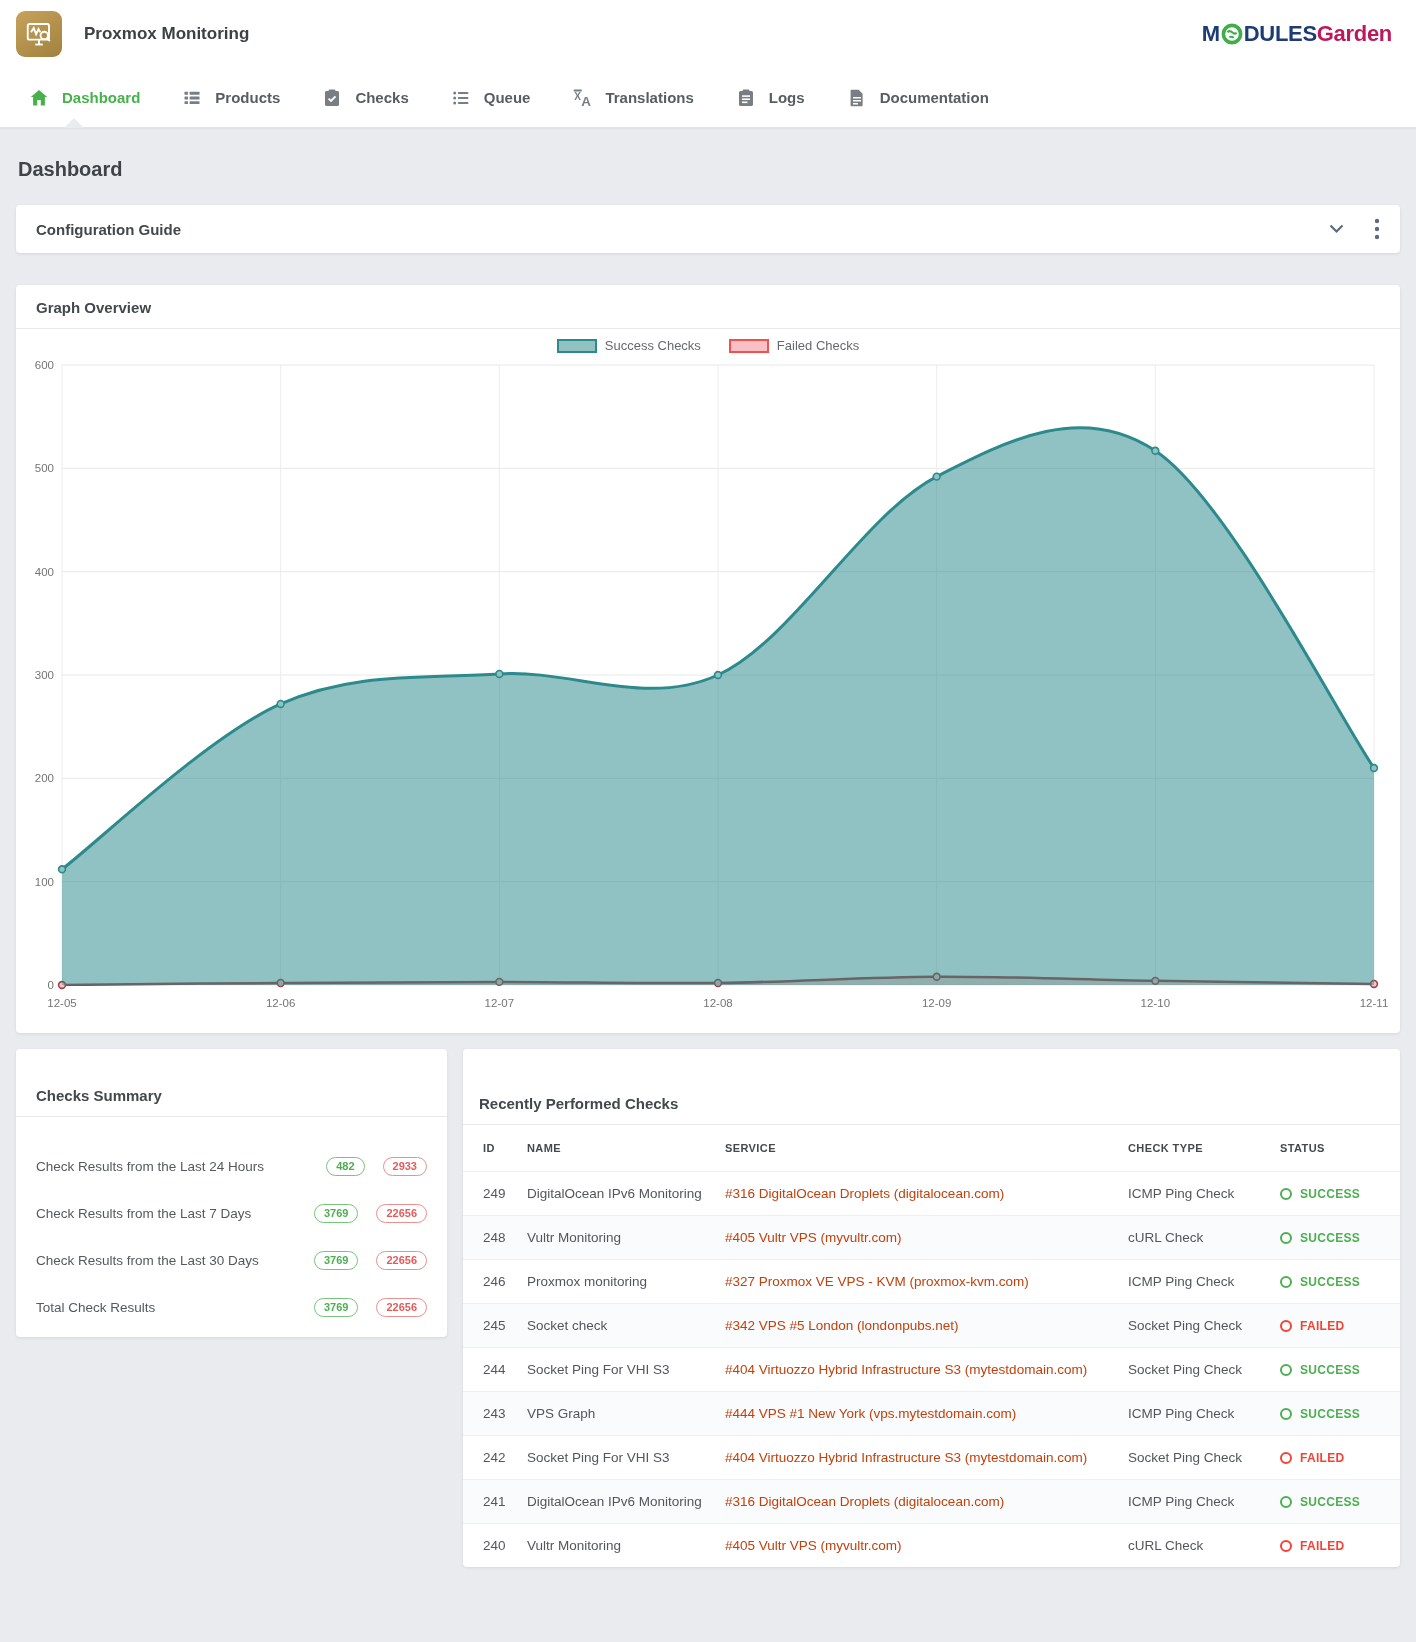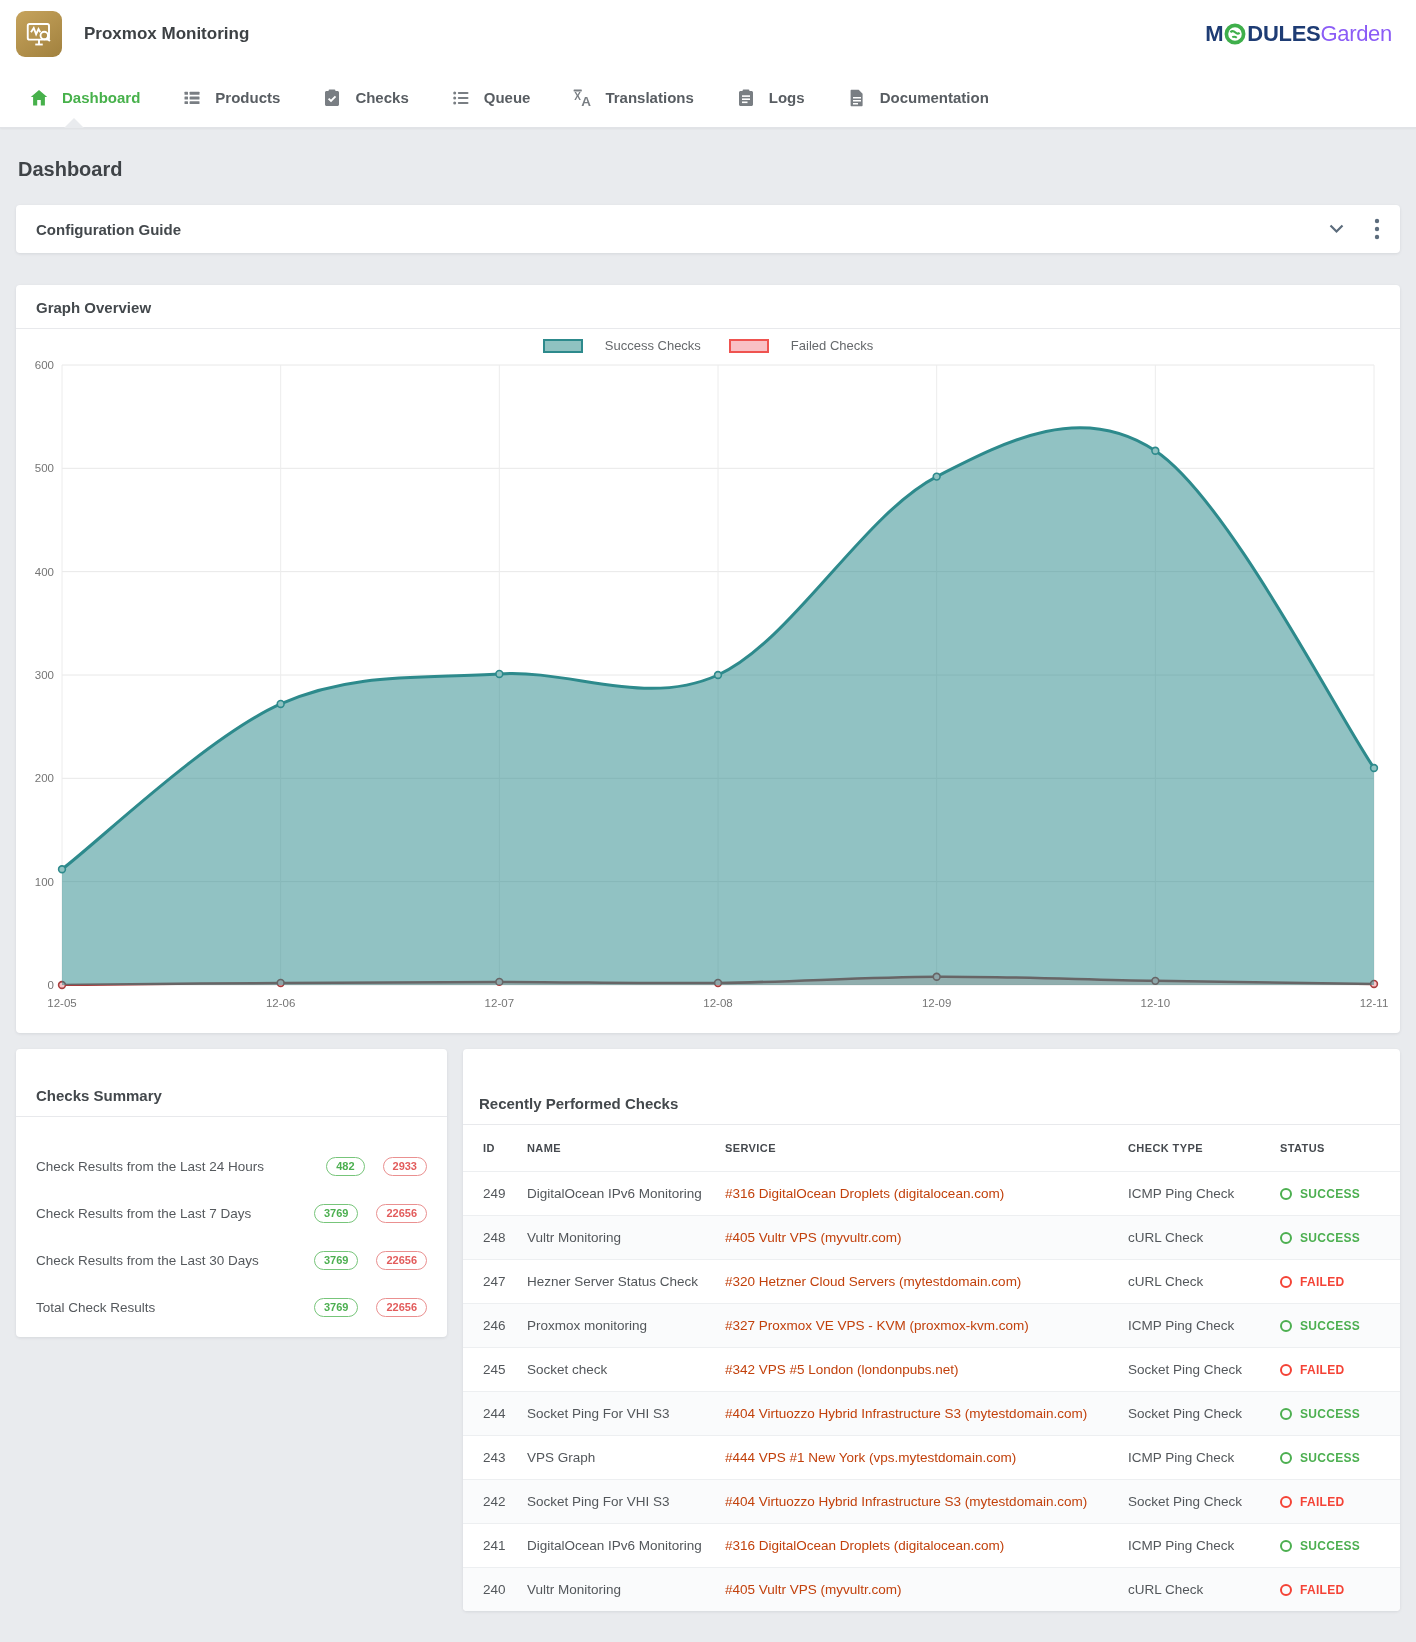--- a/index.html
+++ b/index.html
@@ -10,21 +10,21 @@
     font-family: "Liberation Sans", sans-serif;
     color: #53575b;
   }
   
   .app-header { height: 68px; background: #fff; display: flex; align-items: center; padding: 0 24px 0 16px; }
   .app-icon { width: 46px; height: 46px; border-radius: 9px; flex: 0 0 auto;
     background: linear-gradient(145deg, #c6a35c, #a1813e); display: flex; align-items: center; justify-content: center; }
   .app-title { font-size: 17px; font-weight: 700; color: #3d4144; margin-left: 22px; }
   .logo { margin-left: auto; display: flex; align-items: center; font-size: 22px; font-weight: 700; color: #1e3c74; letter-spacing: -0.3px; }
   .logo .globe { margin: 0 1px; display: flex; }
-  .logo .garden { color: #8b5cf6; font-weight: 400; }
+  .logo .garden { color: #be185d; font-weight: 700; }
   
   .navbar { background: #fff; height: 60px; border-bottom: 1px solid #e1e3e7; box-shadow: 0 1px 2px rgba(0,0,0,.05);
     display: flex; align-items: center; padding: 0 8px; position: relative; }
   .nav-item { display: flex; align-items: center; gap: 13px; padding: 0 21px; height: 100%; cursor: pointer;
     font-size: 15px; font-weight: 600; color: #585d62; }
   .nav-item .ic { color: #797e83; display: flex; }
   .nav-item.active { color: #47b14b; }
   .nav-item.active .ic { color: #47b14b; }
   .nav-caret { position: absolute; bottom: -1px; left: 64px; width: 0; height: 0;
     border-left: 10px solid transparent; border-right: 10px solid transparent; border-bottom: 10px solid #e9ebee; }
@@ -36,21 +36,21 @@
   .divider { height: 1px; background: #e8e9ec; }
   
   .config-card { display: flex; align-items: center; padding: 13px 20px; height: 48px; cursor: pointer; }
   .config-actions { margin-left: auto; display: flex; align-items: center; gap: 30px; color: #5c6c7c; }
   .icon-btn { display: flex; align-items: center; cursor: pointer; }
   
   .graph-card { margin-top: 32px; padding: 14px 0 12px; }
   .graph-card .card-title { padding: 0 20px; }
   .graph-card .divider { margin-top: 12px; }
   .legend { display: flex; justify-content: center; align-items: center; gap: 28px; padding: 9px 0 2px; }
-  .legend-item { display: flex; align-items: center; gap: 22px; font-size: 13px; color: #66696c; cursor: pointer; }
+  .legend-item { display: flex; align-items: center; gap: 8px; font-size: 13px; color: #66696c; cursor: pointer; }
   .swatch { width: 40px; height: 14px; border: 2px solid; }
   .chart-wrap { padding: 0 4px; }
   
   .bottom { display: flex; gap: 16px; margin-top: 16px; align-items: flex-start; }
   .summary-card { width: 431px; flex: 0 0 auto; padding: 14px 0 16px; }
   .summary-card .card-title { padding: 0 20px; margin-top: 24px; }
   .summary-card .divider { margin-top: 12px; }
   .summary-rows { padding: 16px 20px 0; }
   .summary-row { display: grid; grid-template-columns: 1fr auto auto; column-gap: 18px; align-items: center; height: 27px; margin-top: 20px; }
   .summary-label { font-size: 13.5px; color: #55595d; }
@@ -339,32 +339,20 @@
               <td class="cell-service"><a class="service-link" href="#">#405 Vultr VPS (myvultr.com)</a></td>
               <td class="cell-type">cURL Check</td>
               <td class="cell-status">
                 <span class="status success">
                   <span class="ring"></span>
                   <span>SUCCESS</span>
                 </span>
               </td>
             </tr>
             <tr>
-              <td class="cell-id">247</td>
-              <td class="cell-name">Hezner Server Status Check</td>
-              <td class="cell-service"><a class="service-link" href="#">#320 Hetzner Cloud Servers (mytestdomain.com)</a></td>
-              <td class="cell-type">cURL Check</td>
-              <td class="cell-status">
-                <span class="status failed">
-                  <span class="ring"></span>
-                  <span>FAILED</span>
-                </span>
-              </td>
-            </tr>
-            <tr>
               <td class="cell-id">246</td>
               <td class="cell-name">Proxmox monitoring</td>
               <td class="cell-service"><a class="service-link" href="#">#327 Proxmox VE VPS - KVM (proxmox-kvm.com)</a></td>
               <td class="cell-type">ICMP Ping Check</td>
               <td class="cell-status">
                 <span class="status success">
                   <span class="ring"></span>
                   <span>SUCCESS</span>
                 </span>
               </td>

